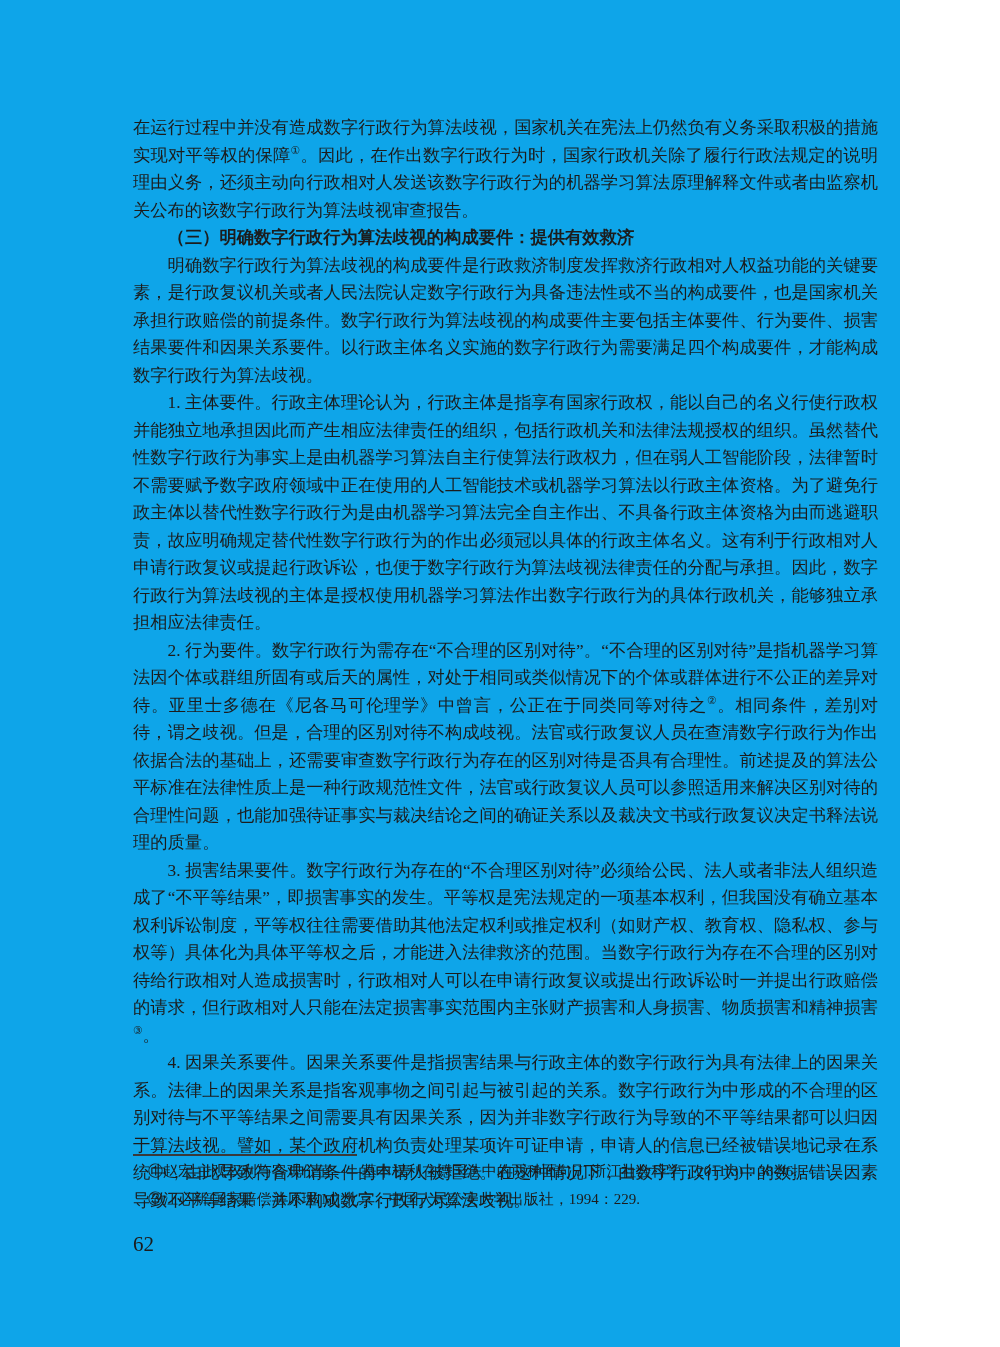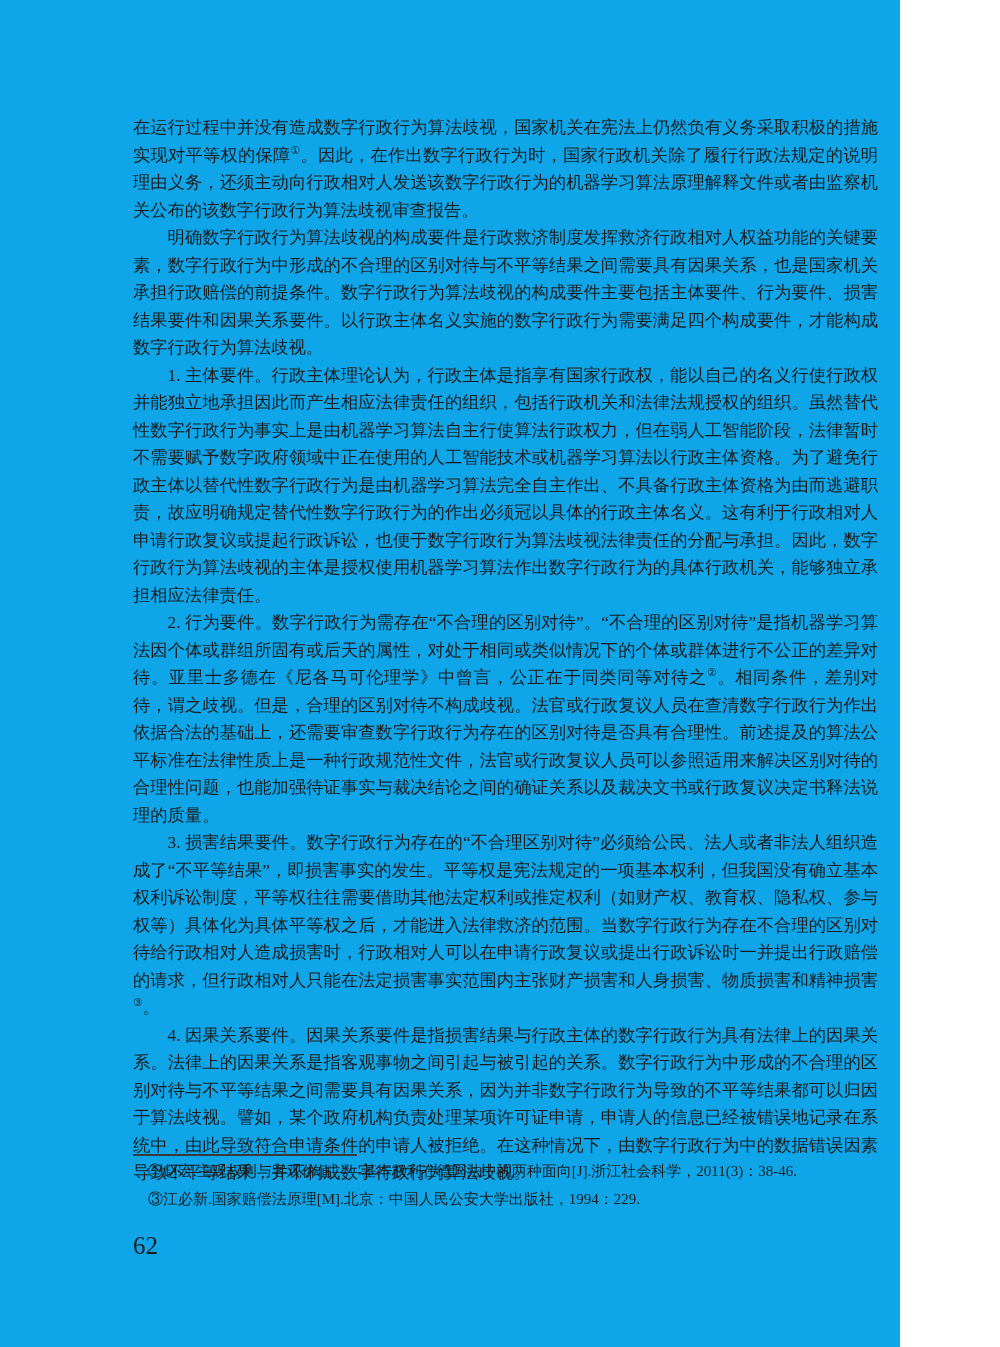--- a/index.html
+++ b/index.html
@@ -63,35 +63,36 @@
     text-align: justify;
   }
   .footnotes p {
     margin: 0;
     text-indent: 1em;
   }
   .page-number {
     position: absolute;
     left: 133px;
     top: 1232px;
-    font-size: 25px;
+    font-size: 21px;
     color: #1c1c1c;
   }
 </style>
 </head>
 <body>
 
 <div class="page">
 
   <div class="main-text">
 
     <p class="para no-indent"><span>在运行过程中并没有造成数字行政行为算法歧视，国家机关在宪法上仍然负有义务采取积极的措施实现对平等权的保障</span><sup class="fn-ref">①</sup><span>。因此，在作出数字行政行为时，国家行政机关除了履行行政法规定的说明理由义务，还须主动向行政相对人发送该数字行政行为的机器学习算法原理解释文件或者由监察机关公布的该数字行政行为算法歧视审查报告。</span></p>
 
+    <h3 class="heading">（三）明确数字行政行为算法歧视的构成要件：提供有效救济</h3>
 
-    <p class="para">明确数字行政行为算法歧视的构成要件是行政救济制度发挥救济行政相对人权益功能的关键要素，数字行政行为中形成的不合理的区别对待与不平等结果之间需要具有因果关系，也是国家机关承担行政赔偿的前提条件。数字行政行为算法歧视的构成要件主要包括主体要件、行为要件、损害结果要件和因果关系要件。以行政主体名义实施的数字行政行为需要满足四个构成要件，才能构成数字行政行为算法歧视。</p>
+    <p class="para">明确数字行政行为算法歧视的构成要件是行政救济制度发挥救济行政相对人权益功能的关键要素，是行政复议机关或者人民法院认定数字行政行为具备违法性或不当的构成要件，也是国家机关承担行政赔偿的前提条件。数字行政行为算法歧视的构成要件主要包括主体要件、行为要件、损害结果要件和因果关系要件。以行政主体名义实施的数字行政行为需要满足四个构成要件，才能构成数字行政行为算法歧视。</p>
 
     <p class="para">1. 主体要件。行政主体理论认为，行政主体是指享有国家行政权，能以自己的名义行使行政权并能独立地承担因此而产生相应法律责任的组织，包括行政机关和法律法规授权的组织。虽然替代性数字行政行为事实上是由机器学习算法自主行使算法行政权力，但在弱人工智能阶段，法律暂时不需要赋予数字政府领域中正在使用的人工智能技术或机器学习算法以行政主体资格。为了避免行政主体以替代性数字行政行为是由机器学习算法完全自主作出、不具备行政主体资格为由而逃避职责，故应明确规定替代性数字行政行为的作出必须冠以具体的行政主体名义。这有利于行政相对人申请行政复议或提起行政诉讼，也便于数字行政行为算法歧视法律责任的分配与承担。因此，数字行政行为算法歧视的主体是授权使用机器学习算法作出数字行政行为的具体行政机关，能够独立承担相应法律责任。</p>
 
     <p class="para"><span>2. 行为要件。数字行政行为需存在“不合理的区别对待”。“不合理的区别对待”是指机器学习算法因个体或群组所固有或后天的属性，对处于相同或类似情况下的个体或群体进行不公正的差异对待。亚里士多德在《尼各马可伦理学》中曾言，公正在于同类同等对待之</span><sup class="fn-ref">②</sup><span>。相同条件，差别对待，谓之歧视。但是，合理的区别对待不构成歧视。法官或行政复议人员在查清数字行政行为作出依据合法的基础上，还需要审查数字行政行为存在的区别对待是否具有合理性。前述提及的算法公平标准在法律性质上是一种行政规范性文件，法官或行政复议人员可以参照适用来解决区别对待的合理性问题，也能加强待证事实与裁决结论之间的确证关系以及裁决文书或行政复议决定书释法说理的质量。</span></p>
 
     <p class="para"><span>3. 损害结果要件。数字行政行为存在的“不合理区别对待”必须给公民、法人或者非法人组织造成了“不平等结果”，即损害事实的发生。平等权是宪法规定的一项基本权利，但我国没有确立基本权利诉讼制度，平等权往往需要借助其他法定权利或推定权利（如财产权、教育权、隐私权、参与权等）具体化为具体平等权之后，才能进入法律救济的范围。当数字行政行为存在不合理的区别对待给行政相对人造成损害时，行政相对人可以在申请行政复议或提出行政诉讼时一并提出行政赔偿的请求，但行政相对人只能在法定损害事实范围内主张财产损害和人身损害、物质损害和精神损害</span><sup class="fn-ref">③</sup><span>。</span></p>
 
     <p class="para">4. 因果关系要件。因果关系要件是指损害结果与行政主体的数字行政行为具有法律上的因果关系。法律上的因果关系是指客观事物之间引起与被引起的关系。数字行政行为中形成的不合理的区别对待与不平等结果之间需要具有因果关系，因为并非数字行政行为导致的不平等结果都可以归因于算法歧视。譬如，某个政府机构负责处理某项许可证申请，申请人的信息已经被错误地记录在系统中，由此导致符合申请条件的申请人被拒绝。在这种情况下，由数字行政行为中的数据错误因素导致不平等结果，并不构成数字行政行为算法歧视。</p>
 
   </div>

